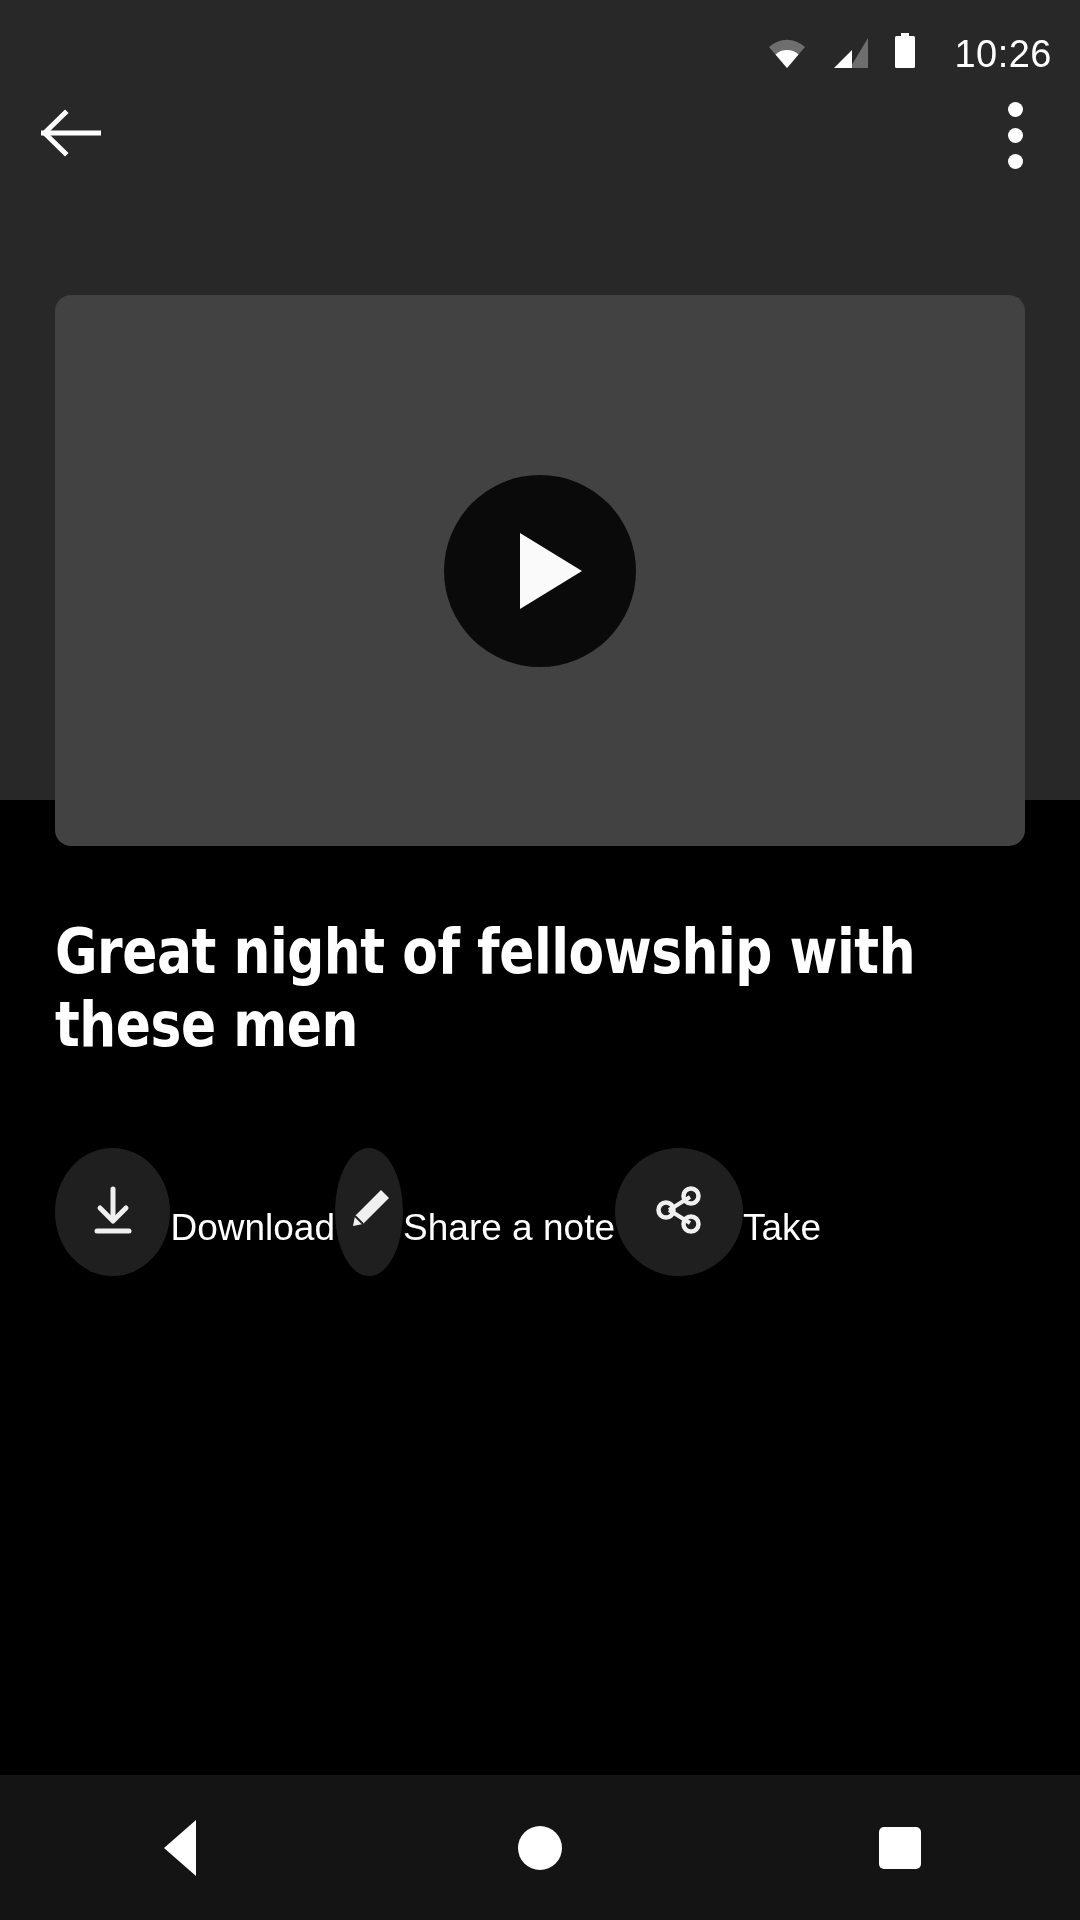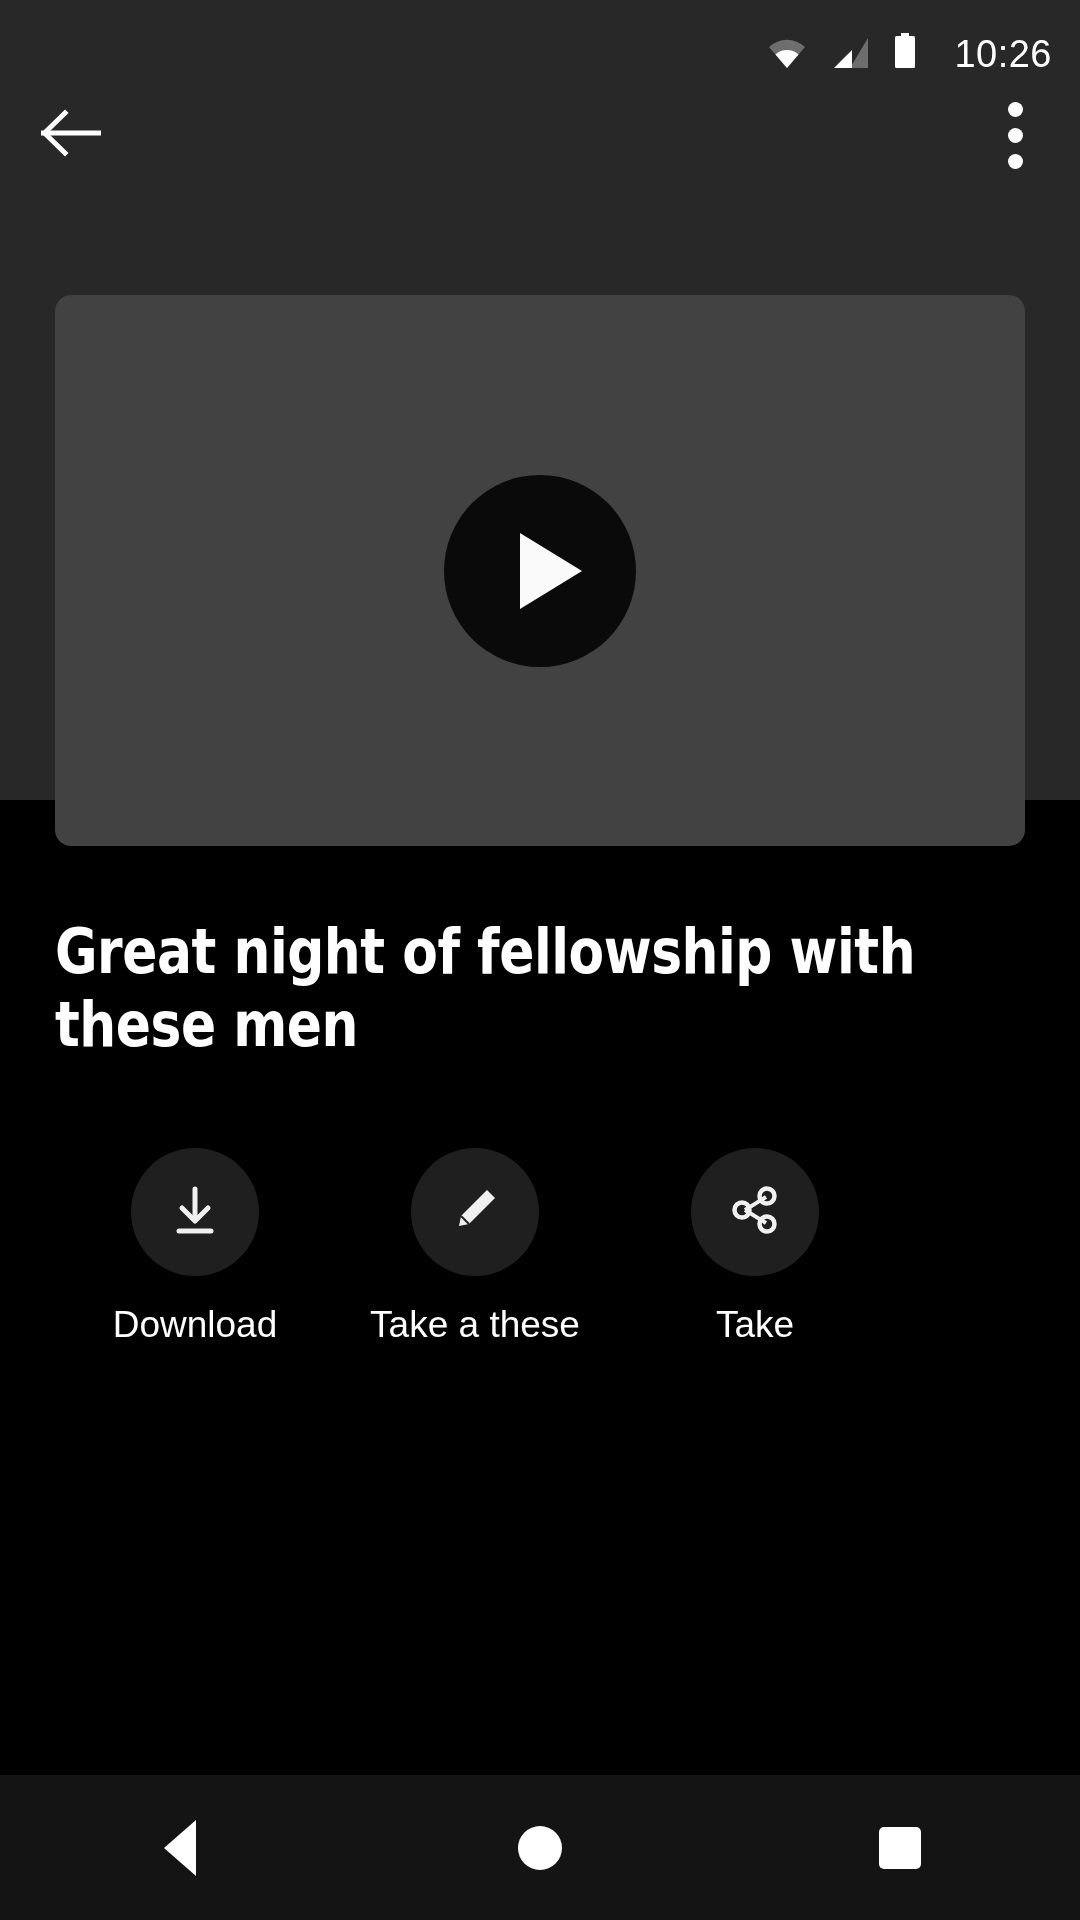--- a/index.html
+++ b/index.html
@@ -110,21 +110,21 @@
   
   .action-row {
     position:absolute;
     left:55px; top:1148px;
     width:970px;
     display:flex;
     justify-content:flex-start;
   }
   .action-item {
     width:280px;
-    display:flex; flex-direction:column;
+    display:flex; flex-direction:row;
     align-items:center;
     cursor:pointer;
   }
   .action-circle {
     width:128px; height:128px;
     border-radius:50%;
     background:#1f1f1f;
     display:flex; align-items:center; justify-content:center;
   }
   .action-label {
@@ -244,21 +244,21 @@
 
     <div class="action-item">
       <div class="action-circle">
         <span>
           <svg width="58" height="58" viewBox="0 0 58 58">
             <path d="M41 9 L49 17 L23 43 L13 45 L15 35 Z" fill="#f0f0f0"></path>
             <path d="M15 35 L23 43" stroke="#1f1f1f" stroke-width="2"></path>
           </svg>
         </span>
       </div>
-      <span class="action-label">Take a these</span>
+      <span class="action-label">Share a note</span>
     </div>
 
     <div class="action-item">
       <div class="action-circle">
         <span>
           <svg width="58" height="58" viewBox="0 0 58 58">
             <line x1="19" y1="29" x2="40" y2="16" stroke="#f0f0f0" stroke-width="4"></line>
             <line x1="19" y1="29" x2="40" y2="42" stroke="#f0f0f0" stroke-width="4"></line>
             <circle cx="41" cy="15" r="7.5" fill="none" stroke="#f0f0f0" stroke-width="4.5"></circle>
             <circle cx="16" cy="29" r="7.5" fill="none" stroke="#f0f0f0" stroke-width="4.5"></circle>

